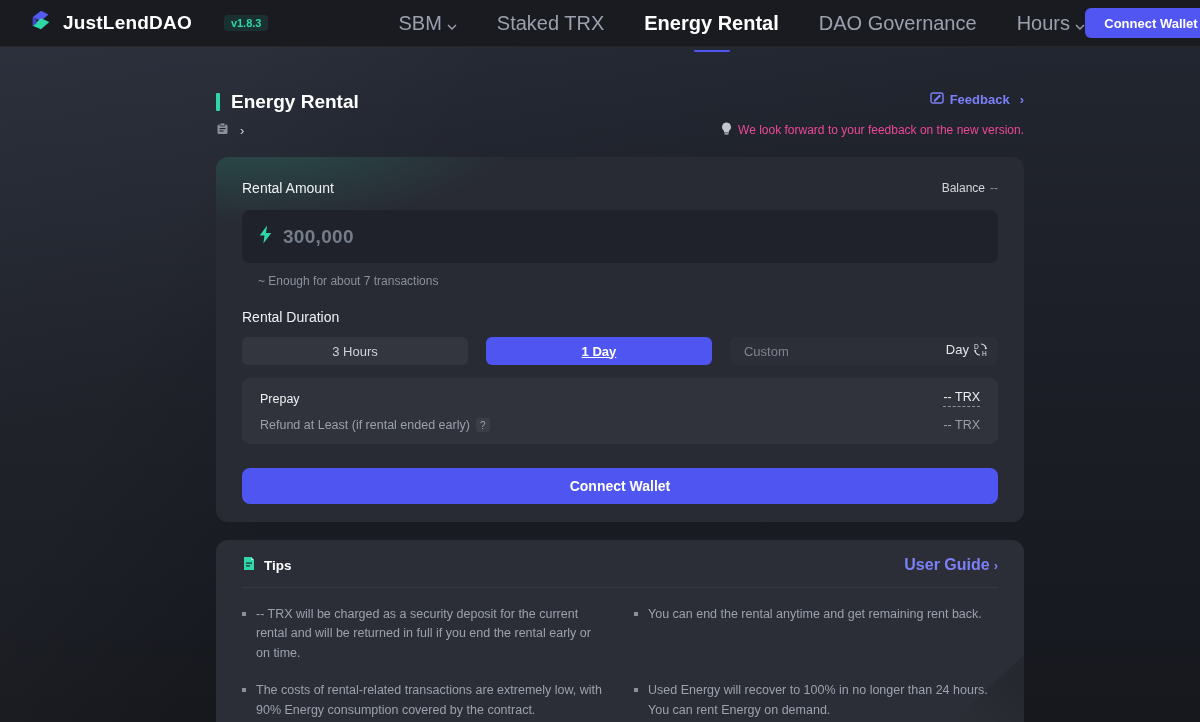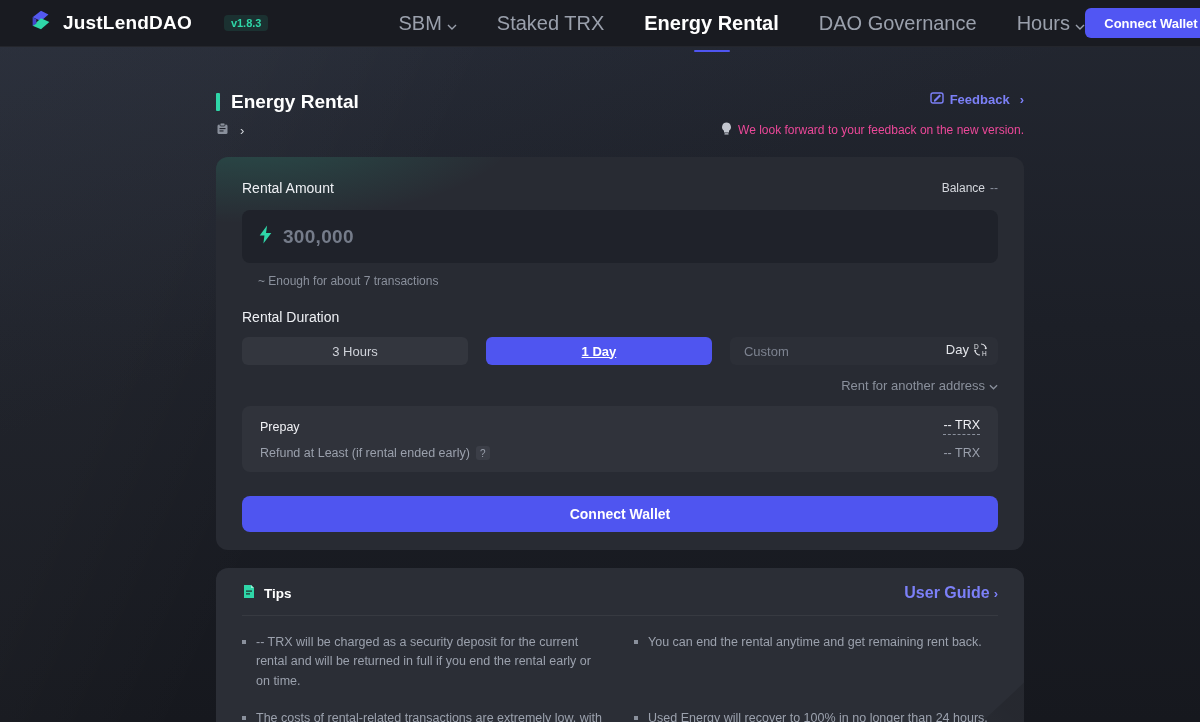--- a/index.html
+++ b/index.html
@@ -289,27 +289,20 @@
               <path d="M8 2 a5 5 0 0 1 5 5" stroke="#e3e5ea" stroke-width="1.1" fill="none"></path>
               <path d="M13.8 5.4 L13 7.6 L11.4 5.9 Z" fill="#e3e5ea"></path>
               <path d="M7 13 a5 5 0 0 1 -5 -5" stroke="#e3e5ea" stroke-width="1.1" fill="none"></path>
               <path d="M1.2 9.6 L2 7.4 L3.6 9.1 Z" fill="#e3e5ea"></path>
             </svg>
           </span>
         </span>
       </div>
     </div>
 
-    <div class="another-address">
-      <span>Rent for another address</span><span class="chev-down">
-        <svg width="9" height="6" viewBox="0 0 10 6">
-            <path d="M1 1 L5 5 L9 1" stroke="#8a909c" stroke-width="1.4" fill="none"></path>
-          </svg>
-      </span>
-    </div>
 
     <div class="prepay-panel">
       <div class="prepay-row">
         <span class="prepay-label">Prepay</span>
         <span class="prepay-value">-- TRX</span>
       </div>
       <div class="prepay-row">
         <span class="refund-label">
           <span>Refund at Least (if rental ended early)</span>
           <span class="help-icon">?</span>

